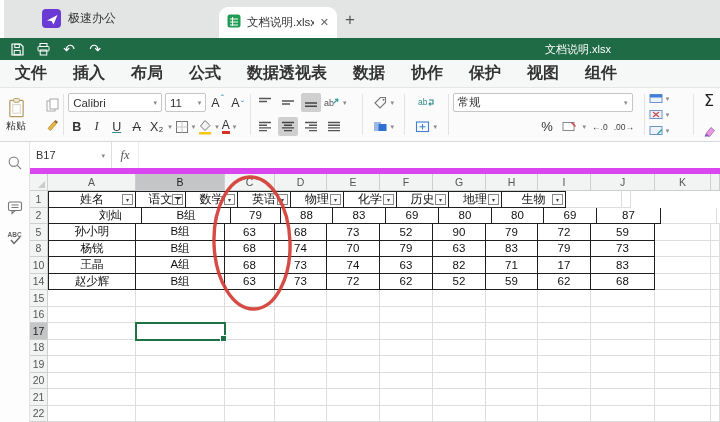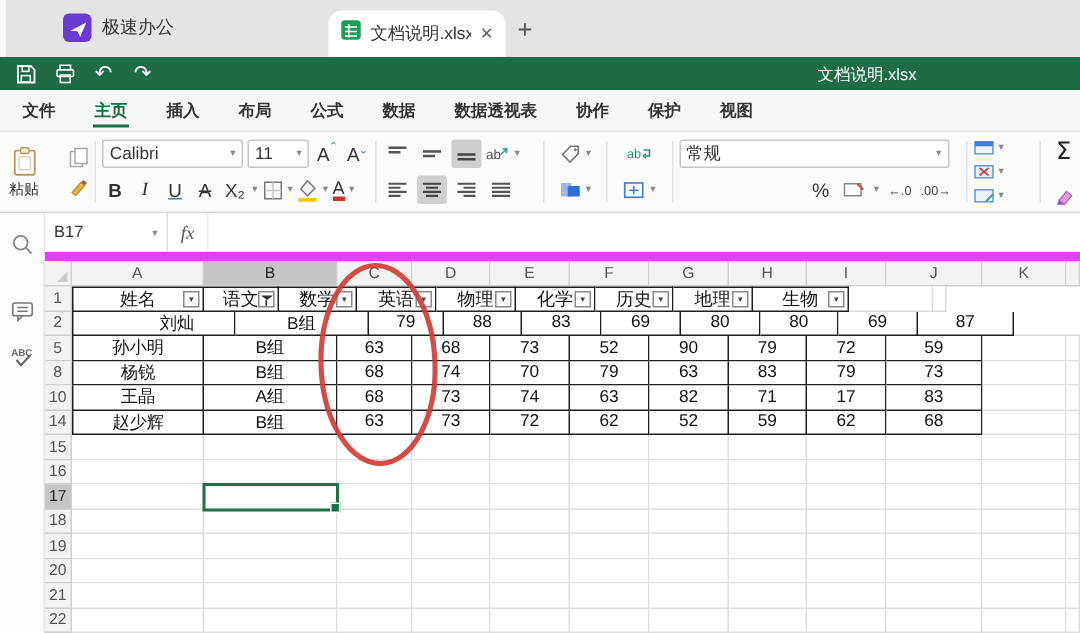--- a/index.html
+++ b/index.html
@@ -21,21 +21,21 @@
   .quickbar{position:absolute;left:0;top:38px;width:720px;height:22px;background:#1f6b45;display:flex;align-items:center;}
   .qicon{width:26px;height:22px;display:flex;align-items:center;justify-content:center;}
   .qicon:first-child{margin-left:4px;}
   .uglyph{color:#fff;font-size:14px;line-height:1;font-family:"DejaVu Sans",sans-serif;}
   .undo-g::after{content:"↶";}
   .redo-g::after{content:"↷";}
   .qb-title{position:absolute;left:545px;top:0;height:22px;display:flex;align-items:center;color:#fff;font-size:11px;}
   
   .menubar{position:absolute;left:0;top:60px;width:720px;height:28px;background:#f6f7f7;
            border-bottom:1px solid #e6e6e6;display:flex;align-items:stretch;padding-left:2px;box-sizing:border-box;}
-  .menu-item{display:flex;align-items:center;padding:0 13px;font-size:11px;color:#333;font-weight:600;position:relative;cursor:pointer;}
+  .menu-item{display:flex;align-items:center;padding:0 13px;font-size:16px;color:#333;font-weight:600;position:relative;cursor:pointer;}
   .menu-item.active{color:#1f6b45;}
   .menu-item.active::after{content:"";position:absolute;left:12px;right:12px;bottom:2px;height:2px;background:#1f6b45;}
   
   .ribbon{position:absolute;left:0;top:88px;width:720px;height:54px;background:#fbfbfb;
           border-bottom:1px solid #d8d8d8;display:flex;align-items:stretch;box-sizing:border-box;padding:3px 0 3px 6px;}
   .vsep{width:1px;background:#e3e3e3;margin:3px 4px;}
   .rgroup{display:flex;flex-direction:column;justify-content:space-between;}
   .rrow{display:flex;align-items:center;gap:3px;height:23px;}
   .g-paste{flex-direction:row;align-items:center;gap:4px;width:58px;}
   .paste-btn{display:flex;flex-direction:column;align-items:center;justify-content:center;gap:1px;cursor:pointer;}
@@ -149,29 +149,29 @@
         <span class="uglyph undo-g"></span>
       </span>
     <span class="qicon">
         <span class="uglyph redo-g"></span>
       </span>
     <span class="qb-title">文档说明.xlsx</span>
   </div>
 
   <div class="menubar">
       <span class="menu-item">文件</span>
-      <span class="menu-item active">主页</span>
       <span class="menu-item">插入</span>
       <span class="menu-item">布局</span>
       <span class="menu-item">公式</span>
+      <span class="menu-item">数据透视表</span>
       <span class="menu-item">数据</span>
-      <span class="menu-item">数据透视表</span>
       <span class="menu-item">协作</span>
       <span class="menu-item">保护</span>
       <span class="menu-item">视图</span>
+      <span class="menu-item">组件</span>
     </div>
 
   <div class="ribbon">
     <div class="rgroup g-paste">
       <div class="paste-btn">
         <svg width="19" height="21" viewBox="0 0 20 22">
             <rect x="3" y="3.5" width="14" height="17" rx="1" fill="#fff" stroke="#b59a62" stroke-width="1.3"></rect>
             <rect x="7" y="1.5" width="6" height="4" rx="1" fill="#efe9dc" stroke="#b59a62" stroke-width="1"></rect>
             <rect x="6" y="8" width="8" height="9" fill="#fdfdfd" stroke="#d8d2c4" stroke-width="1"></rect>
           </svg>
@@ -486,21 +486,21 @@
           <span>生物</span>
           <div class="filter-btn">
             <div class="carr"></div>
           </div>
         </div>
         <div class="g-cell" style="width: 56px;"></div>
         <div class="g-cell" style="width: 9px;"></div>
       </div>
       <div class="g-row">
         <div class="g-num">2</div>
-        <div class="g-cell t-cell t-first" style="width: 109px; padding-left: 31px;">刘灿</div>
+        <div class="g-cell t-cell t-first" style="width: 94px; padding-left: 31px;">刘灿</div>
         <div class="g-cell t-cell" style="width: 89px;">B组</div>
         <div class="g-cell t-cell" style="width: 50px;">79</div>
         <div class="g-cell t-cell" style="width: 52px;">88</div>
         <div class="g-cell t-cell" style="width: 53px;">83</div>
         <div class="g-cell t-cell" style="width: 53px;">69</div>
         <div class="g-cell t-cell" style="width: 53px;">80</div>
         <div class="g-cell t-cell" style="width: 52px;">80</div>
         <div class="g-cell t-cell" style="width: 53px;">69</div>
         <div class="g-cell t-cell" style="width: 64px;">87</div>
         <div class="g-cell" style="width: 56px;"></div>

